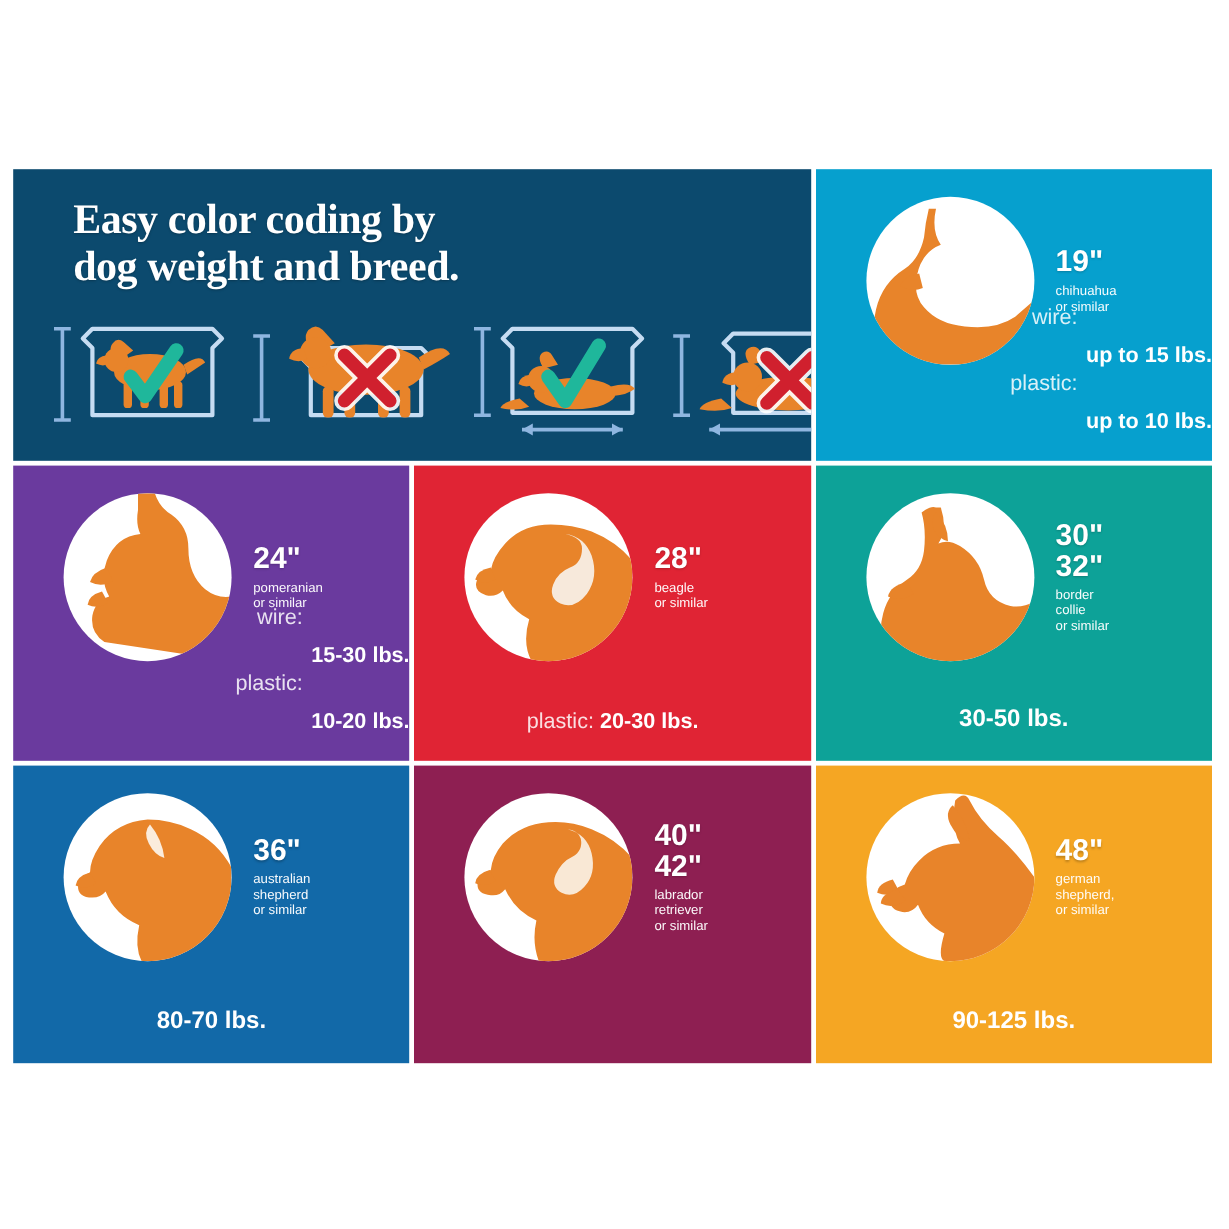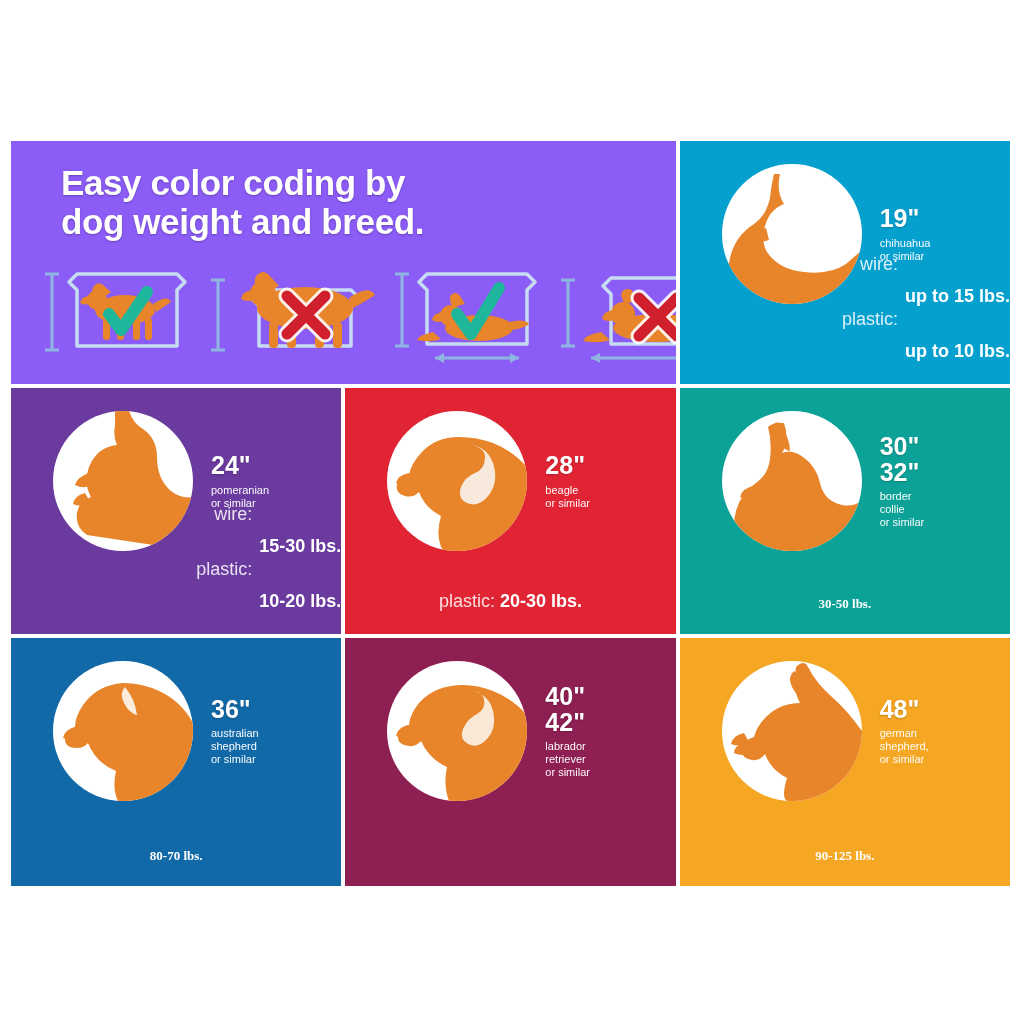--- a/index.html
+++ b/index.html
@@ -97,28 +97,28 @@
   .weights .wlabel{font-weight:normal;opacity:.85;}
   .weights .wval{font-weight:bold;margin-top:32px;}
   .weights.two-col .wrow{
     display:flex;
     justify-content:flex-end;
   }
   .weights.two-col .wlabel{
     width:78px;text-align:right;padding-right:7px;
   }
   .weights.two-col .wval{text-align:left;}
-  .weights.single{font-size:13px;font-weight:bold;font-family:Liberation Serif, serif;}
+  .weights.single{font-size:20px;font-weight:bold;}
 </style>
 </head>
 <body>
 
 <div id="infographic">
 
-  <div class="panel header-panel" style="background: #8b5cf6;">
+  <div class="panel header-panel" style="background: #0c4a6e; font-family: Liberation Serif, serif;">
     <div class="header-title">Easy color coding by
 dog weight and breed.</div>
 
     <div class="crate-row">
 
       <div class="crate-unit">
         <svg width="22" height="92">
           <line x1="11" y1="8" x2="11" y2="84" stroke="#8fb6e0" stroke-width="3"></line>
           <line x1="4" y1="8" x2="18" y2="8" stroke="#8fb6e0" stroke-width="3"></line>
           <line x1="4" y1="84" x2="18" y2="84" stroke="#8fb6e0" stroke-width="3"></line>

